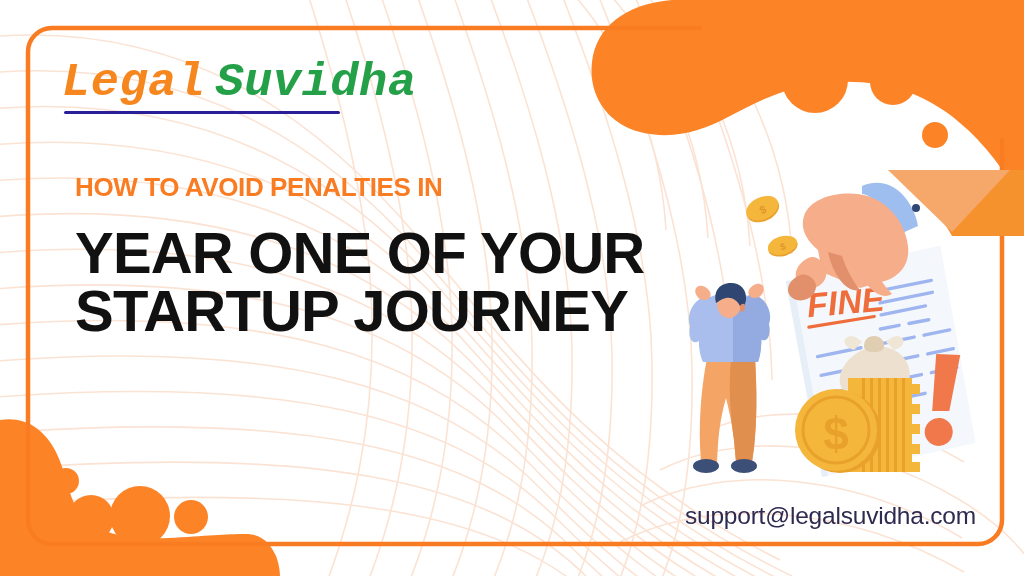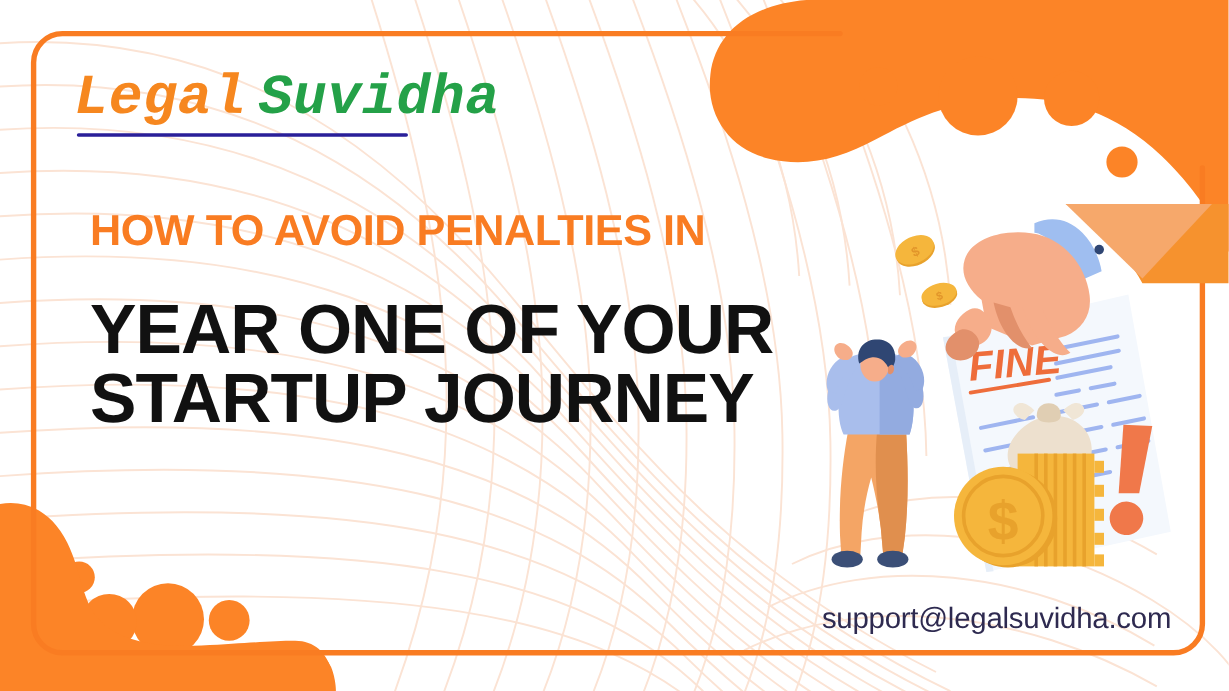--- a/index.html
+++ b/index.html
@@ -46,35 +46,35 @@
     font-weight:700;
     font-size:20.5px;
     color:#2A1F99;
     letter-spacing:0.2px;
     white-space:nowrap;
   }
 
   #headline-block { position:absolute; left:75px; top:174px; width:620px; }
   #eyebrow-line {
     color:#F97C22;
-    font-size:36px;
+    font-size:26px;
     font-weight:900;
     letter-spacing:-0.4px;
     line-height:1;
     white-space:nowrap;
   }
   .headline-line {
     color:#111111;
     font-size:58px;
     font-weight:900;
     letter-spacing:-0.8px;
     line-height:1;
     white-space:nowrap;
   }
-  #headline-line-1 { margin-top:36px; }
+  #headline-line-1 { margin-top:24px; }
   #headline-line-2 { }
 
   #contact-email {
     position:absolute; right:48px; bottom:46px;
     color:#2E2A50;
     font-size:24.5px;
     font-weight:400;
     letter-spacing:-0.2px;
     white-space:nowrap;
     margin-top:48px;

